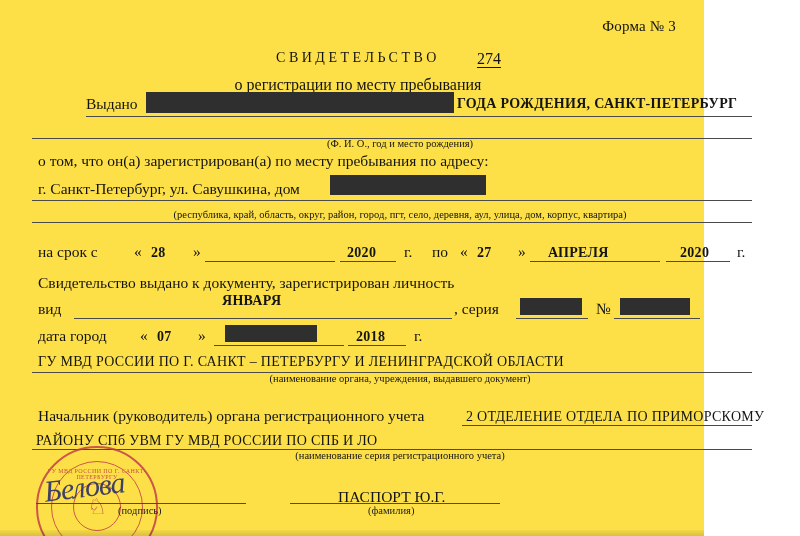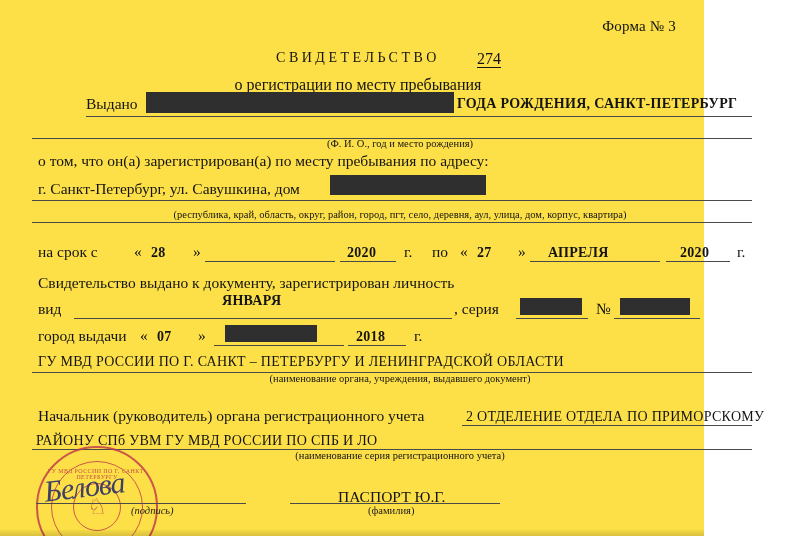--- a/index.html
+++ b/index.html
@@ -217,21 +217,21 @@
 
   <div class="txt" style="left:38px; top:300px;">вид</div>
   <div class="rule" style="left:74px; top:318px; width:378px;"></div>
   <div class="txt" style="left:454px; top:300px;font-family:Liberation Serif, serif;">, серия</div>
   <div class="redact" style="left:520px; top:298px; width:62px; height:17px;"></div>
   <div class="rule" style="left:516px; top:318px; width:72px;"></div>
   <div class="txt" style="left:596px; top:300px;">№</div>
   <div class="redact" style="left:620px; top:298px; width:70px; height:17px;"></div>
   <div class="rule" style="left:614px; top:318px; width:86px;"></div>
 
-  <div class="txt" style="left:38px; top:327px;">город выдачи</div>
+  <div class="txt" style="left:38px; top:327px;">дата город</div>
   <div class="txt" style="left:140px; top:327px;">«</div>
   <div class="txt-typed bold" style="left:157px; top:329px;">07</div>
   <div class="txt" style="left:198px; top:327px;">»</div>
   <div class="redact" style="left:225px; top:325px; width:92px; height:17px;"></div>
   <div class="rule" style="left:214px; top:345px; width:130px;"></div>
   <div class="txt-typed bold" style="left:356px; top:329px;">2018</div>
   <div class="rule" style="left:348px; top:345px; width:58px;"></div>
   <div class="txt" style="left:414px; top:327px;">г.</div>
 
   <div class="txt-typed" style="left:38px; top:354px;text-align:center;">ГУ  МВД  РОССИИ  ПО  Г. САНКТ – ПЕТЕРБУРГУ  И  ЛЕНИНГРАДСКОЙ ОБЛАСТИ</div>
@@ -248,20 +248,20 @@
   <div class="stamp">
     <div class="stamp-inner"></div>
     <div class="stamp-text-top">ГУ МВД РОССИИ ПО Г. САНКТ-ПЕТЕРБУРГУ</div>
     <div class="stamp-core"></div>
     <div class="stamp-eagle">♘</div>
 
   </div>
 
   <div class="signature">Белова</div>
   <div class="rule" style="left:36px; top:503px; width:210px;"></div>
-  <div class="txt-sm" style="left:131px; top:505px;font-style:italic;">(подпись)</div>
+  <div class="txt-sm" style="left:118px; top:505px;">(подпись)</div>
 
   <div class="txt" style="left:338px; top:488px;">ПАСПОРТ Ю.Г.</div>
   <div class="rule" style="left:290px; top:503px; width:210px;"></div>
   <div class="txt-sm" style="left:368px; top:505px;">(фамилия)</div>
 
   <div class="scan-edge"></div>
 </div>
 
 </body></html>

